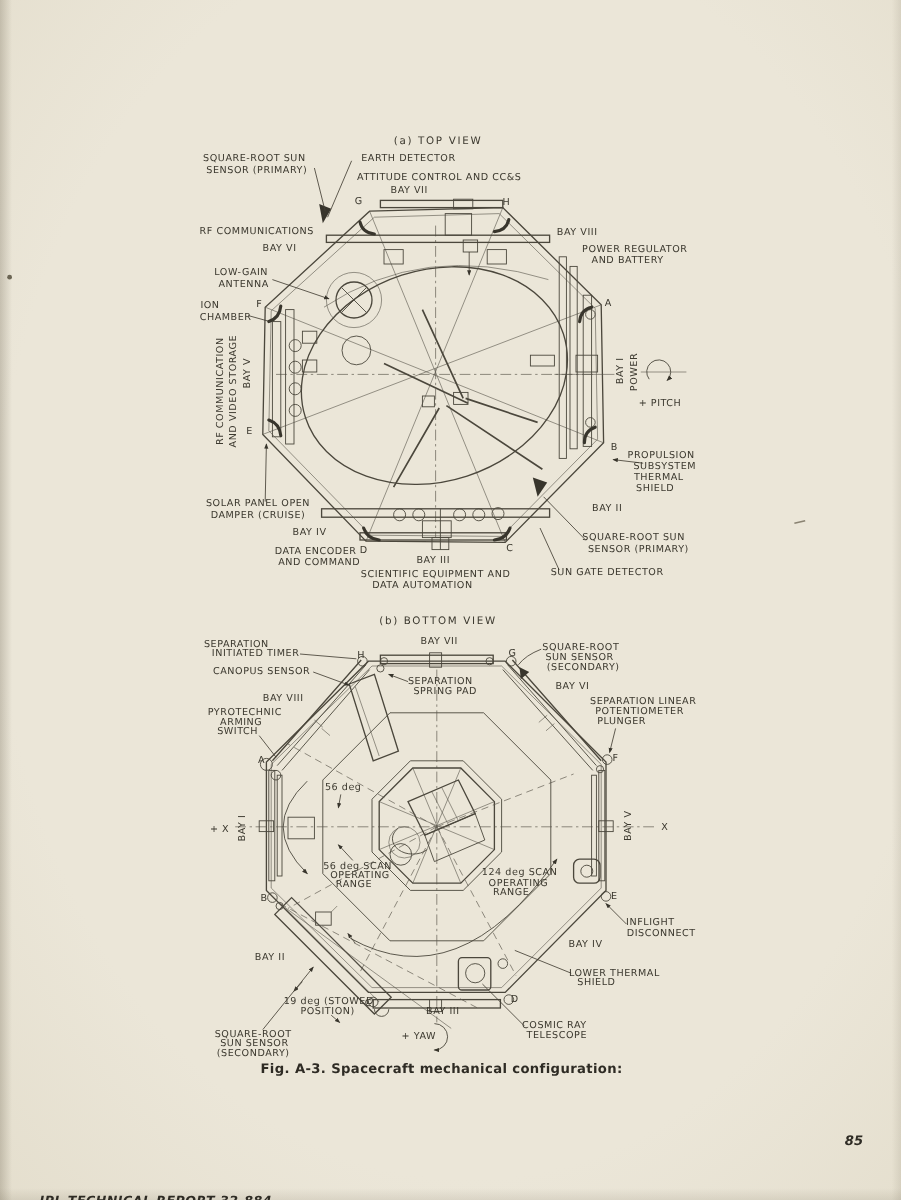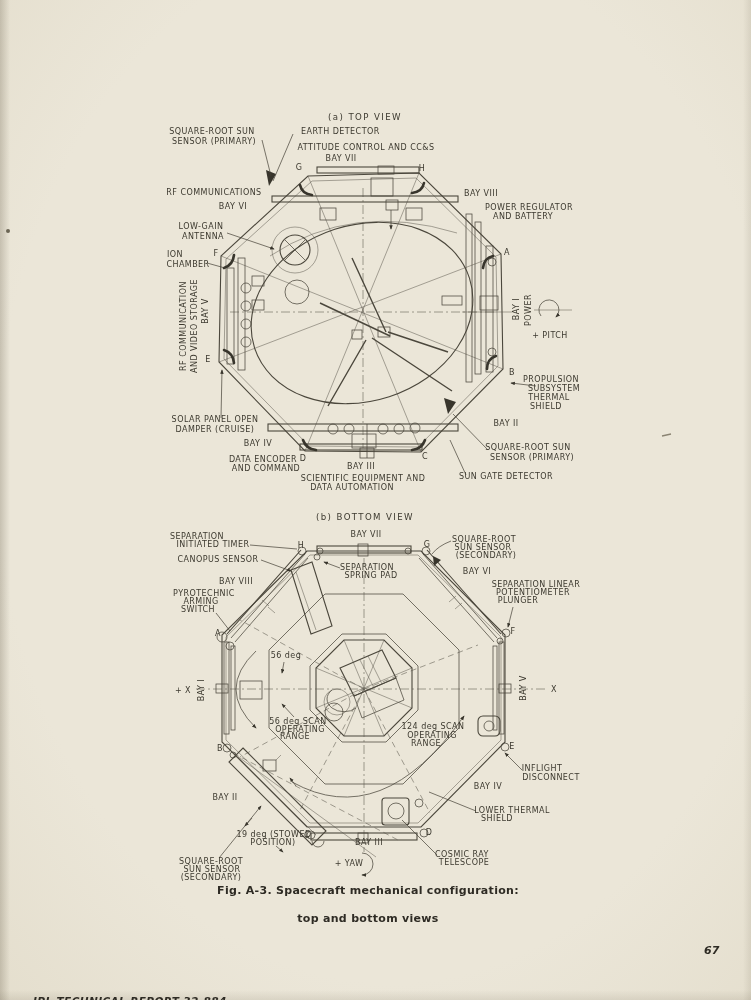--- a/index.html
+++ b/index.html
@@ -329,16 +329,15 @@
         <text x="349" y="866" text-anchor="middle" class="lbl">+ YAW</text>
         <text x="462" y="857" text-anchor="middle" class="lbl">COSMIC RAY</text>
         <text x="464" y="865" text-anchor="middle" class="lbl">TELESCOPE</text>
         <text x="211" y="864" text-anchor="middle" class="lbl">SQUARE-ROOT</text>
         <text x="212" y="872" text-anchor="middle" class="lbl">SUN SENSOR</text>
         <text x="211" y="880" text-anchor="middle" class="lbl">(SECONDARY)</text>
       </g>
 </svg>
 
 <div class="caption" style="top:884px">Fig. A-3. Spacecraft mechanical configuration:</div>
-<div class="caption" style="top:912px">top and bottom views</div>
 <div class="footer-left">JPL TECHNICAL REPORT 32-884</div>
-<div class="page-num">67</div>
+<div class="page-num">85</div>
 </div>
 
 </body></html>

